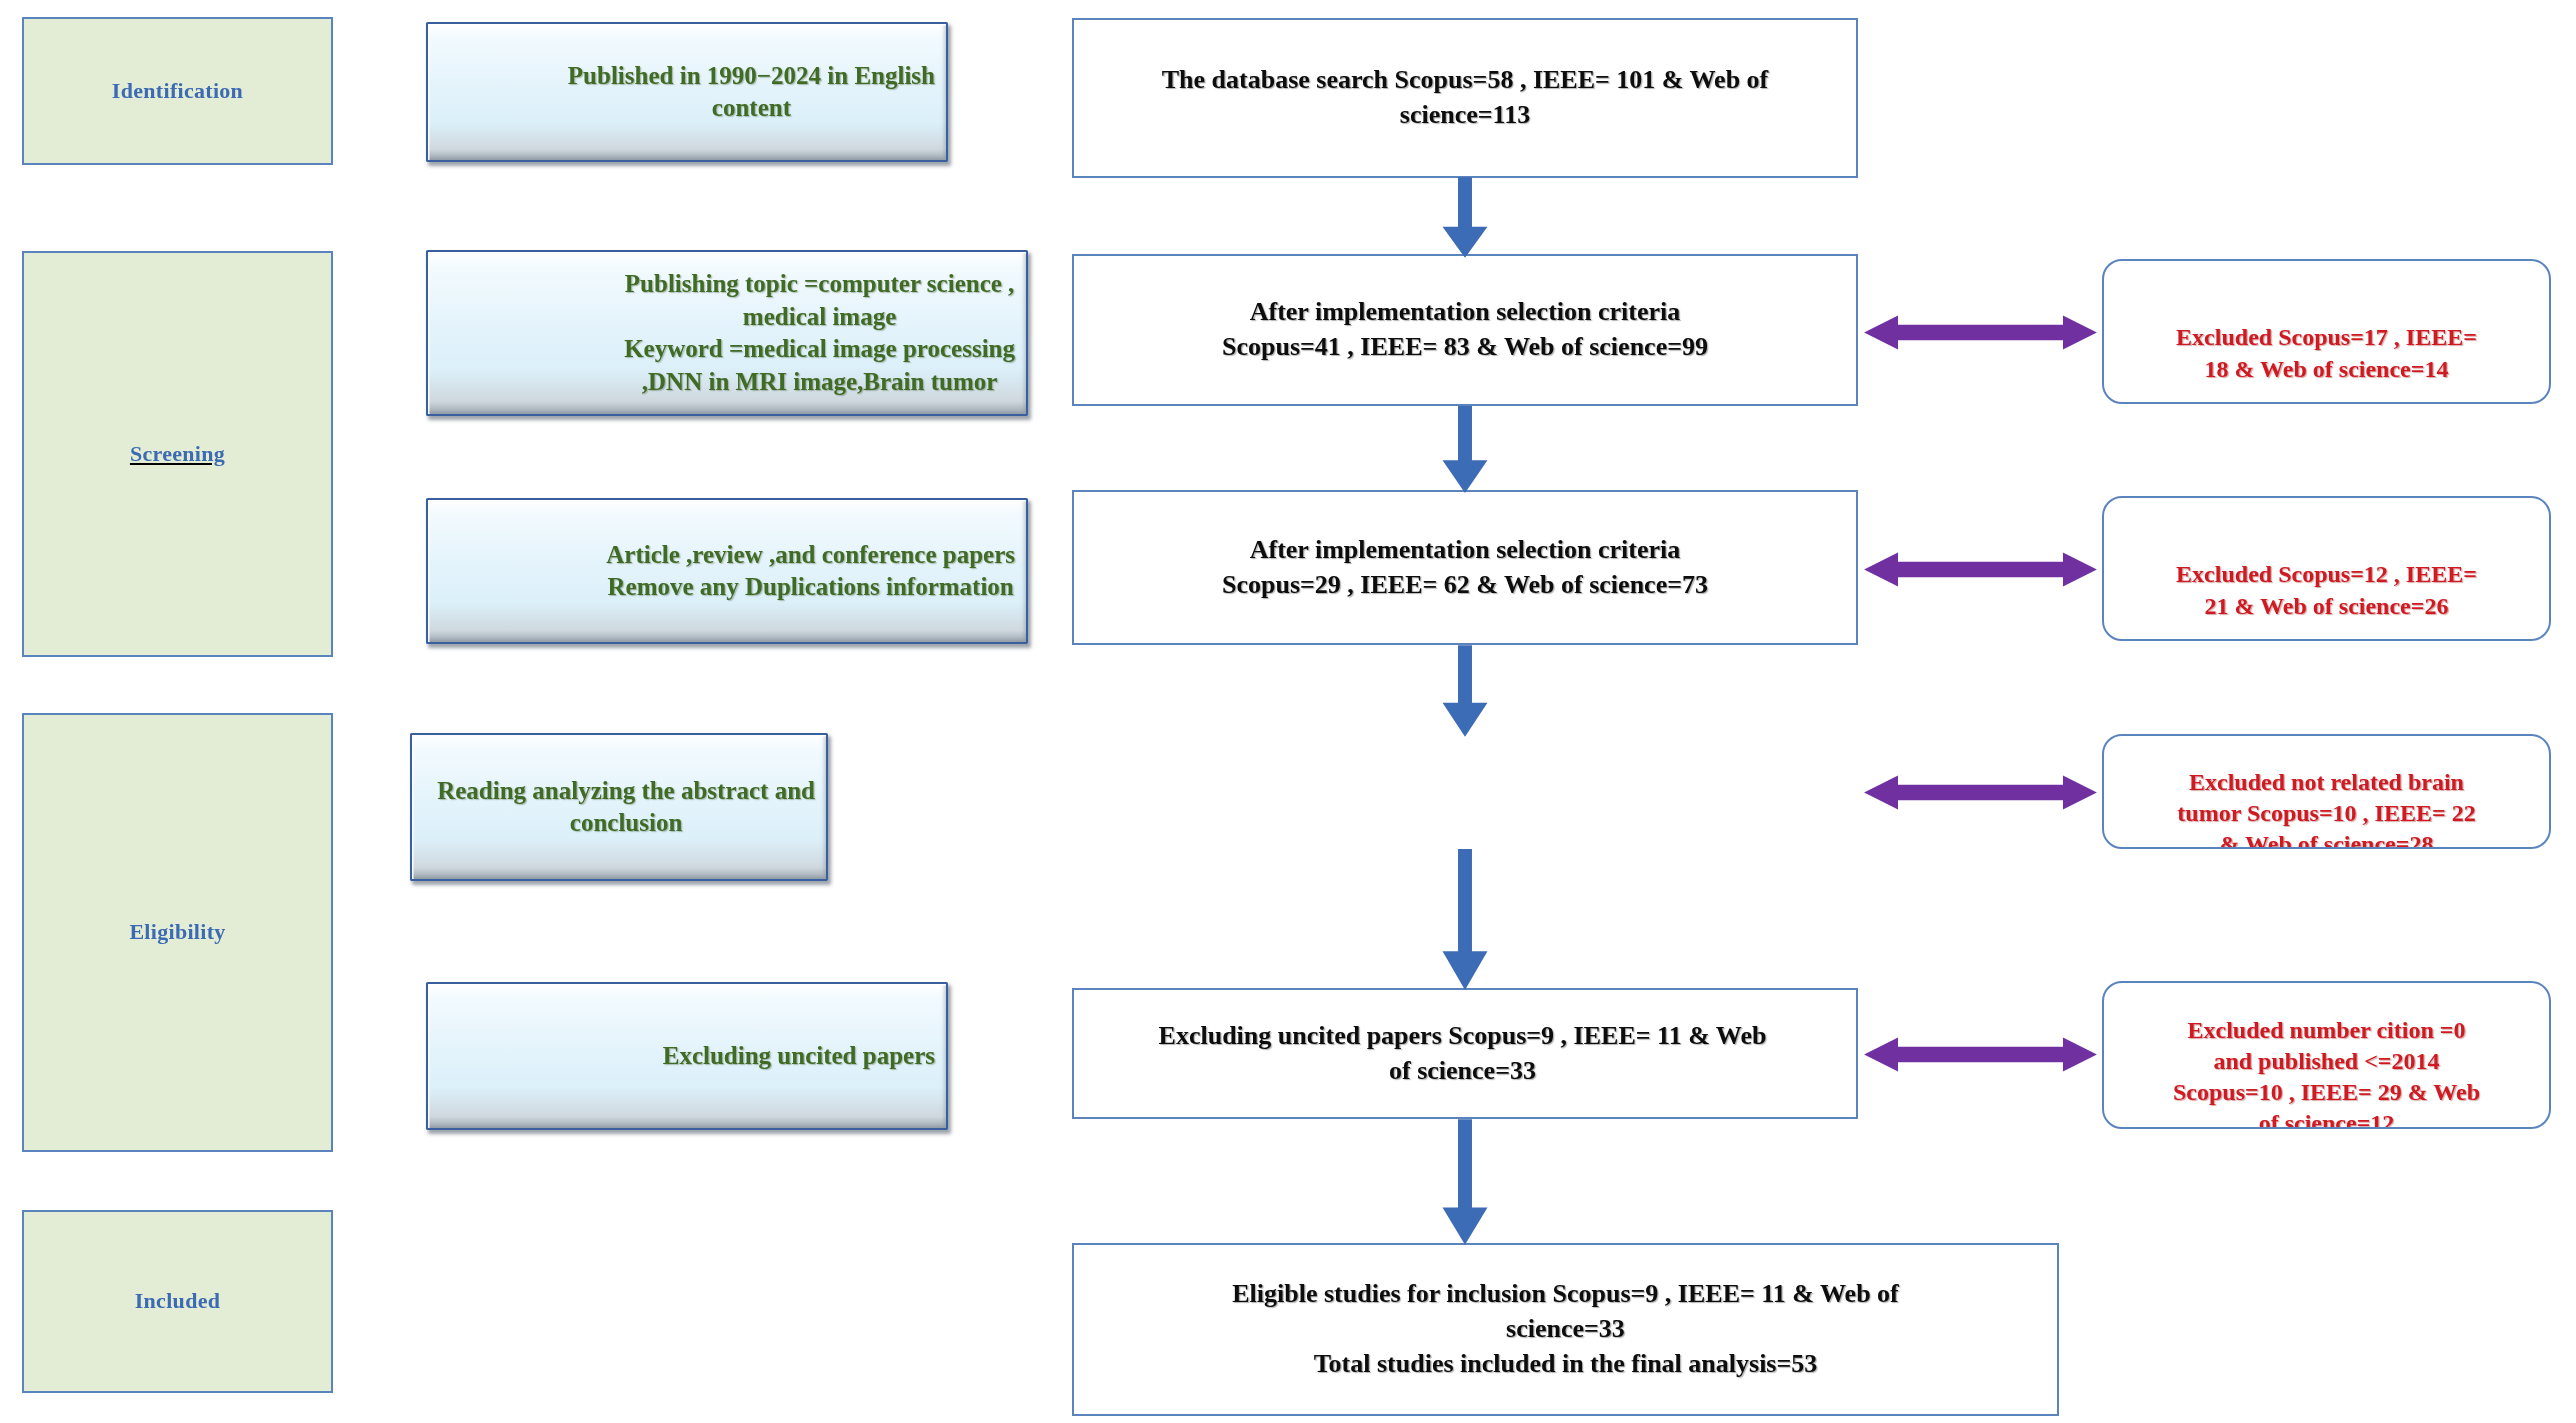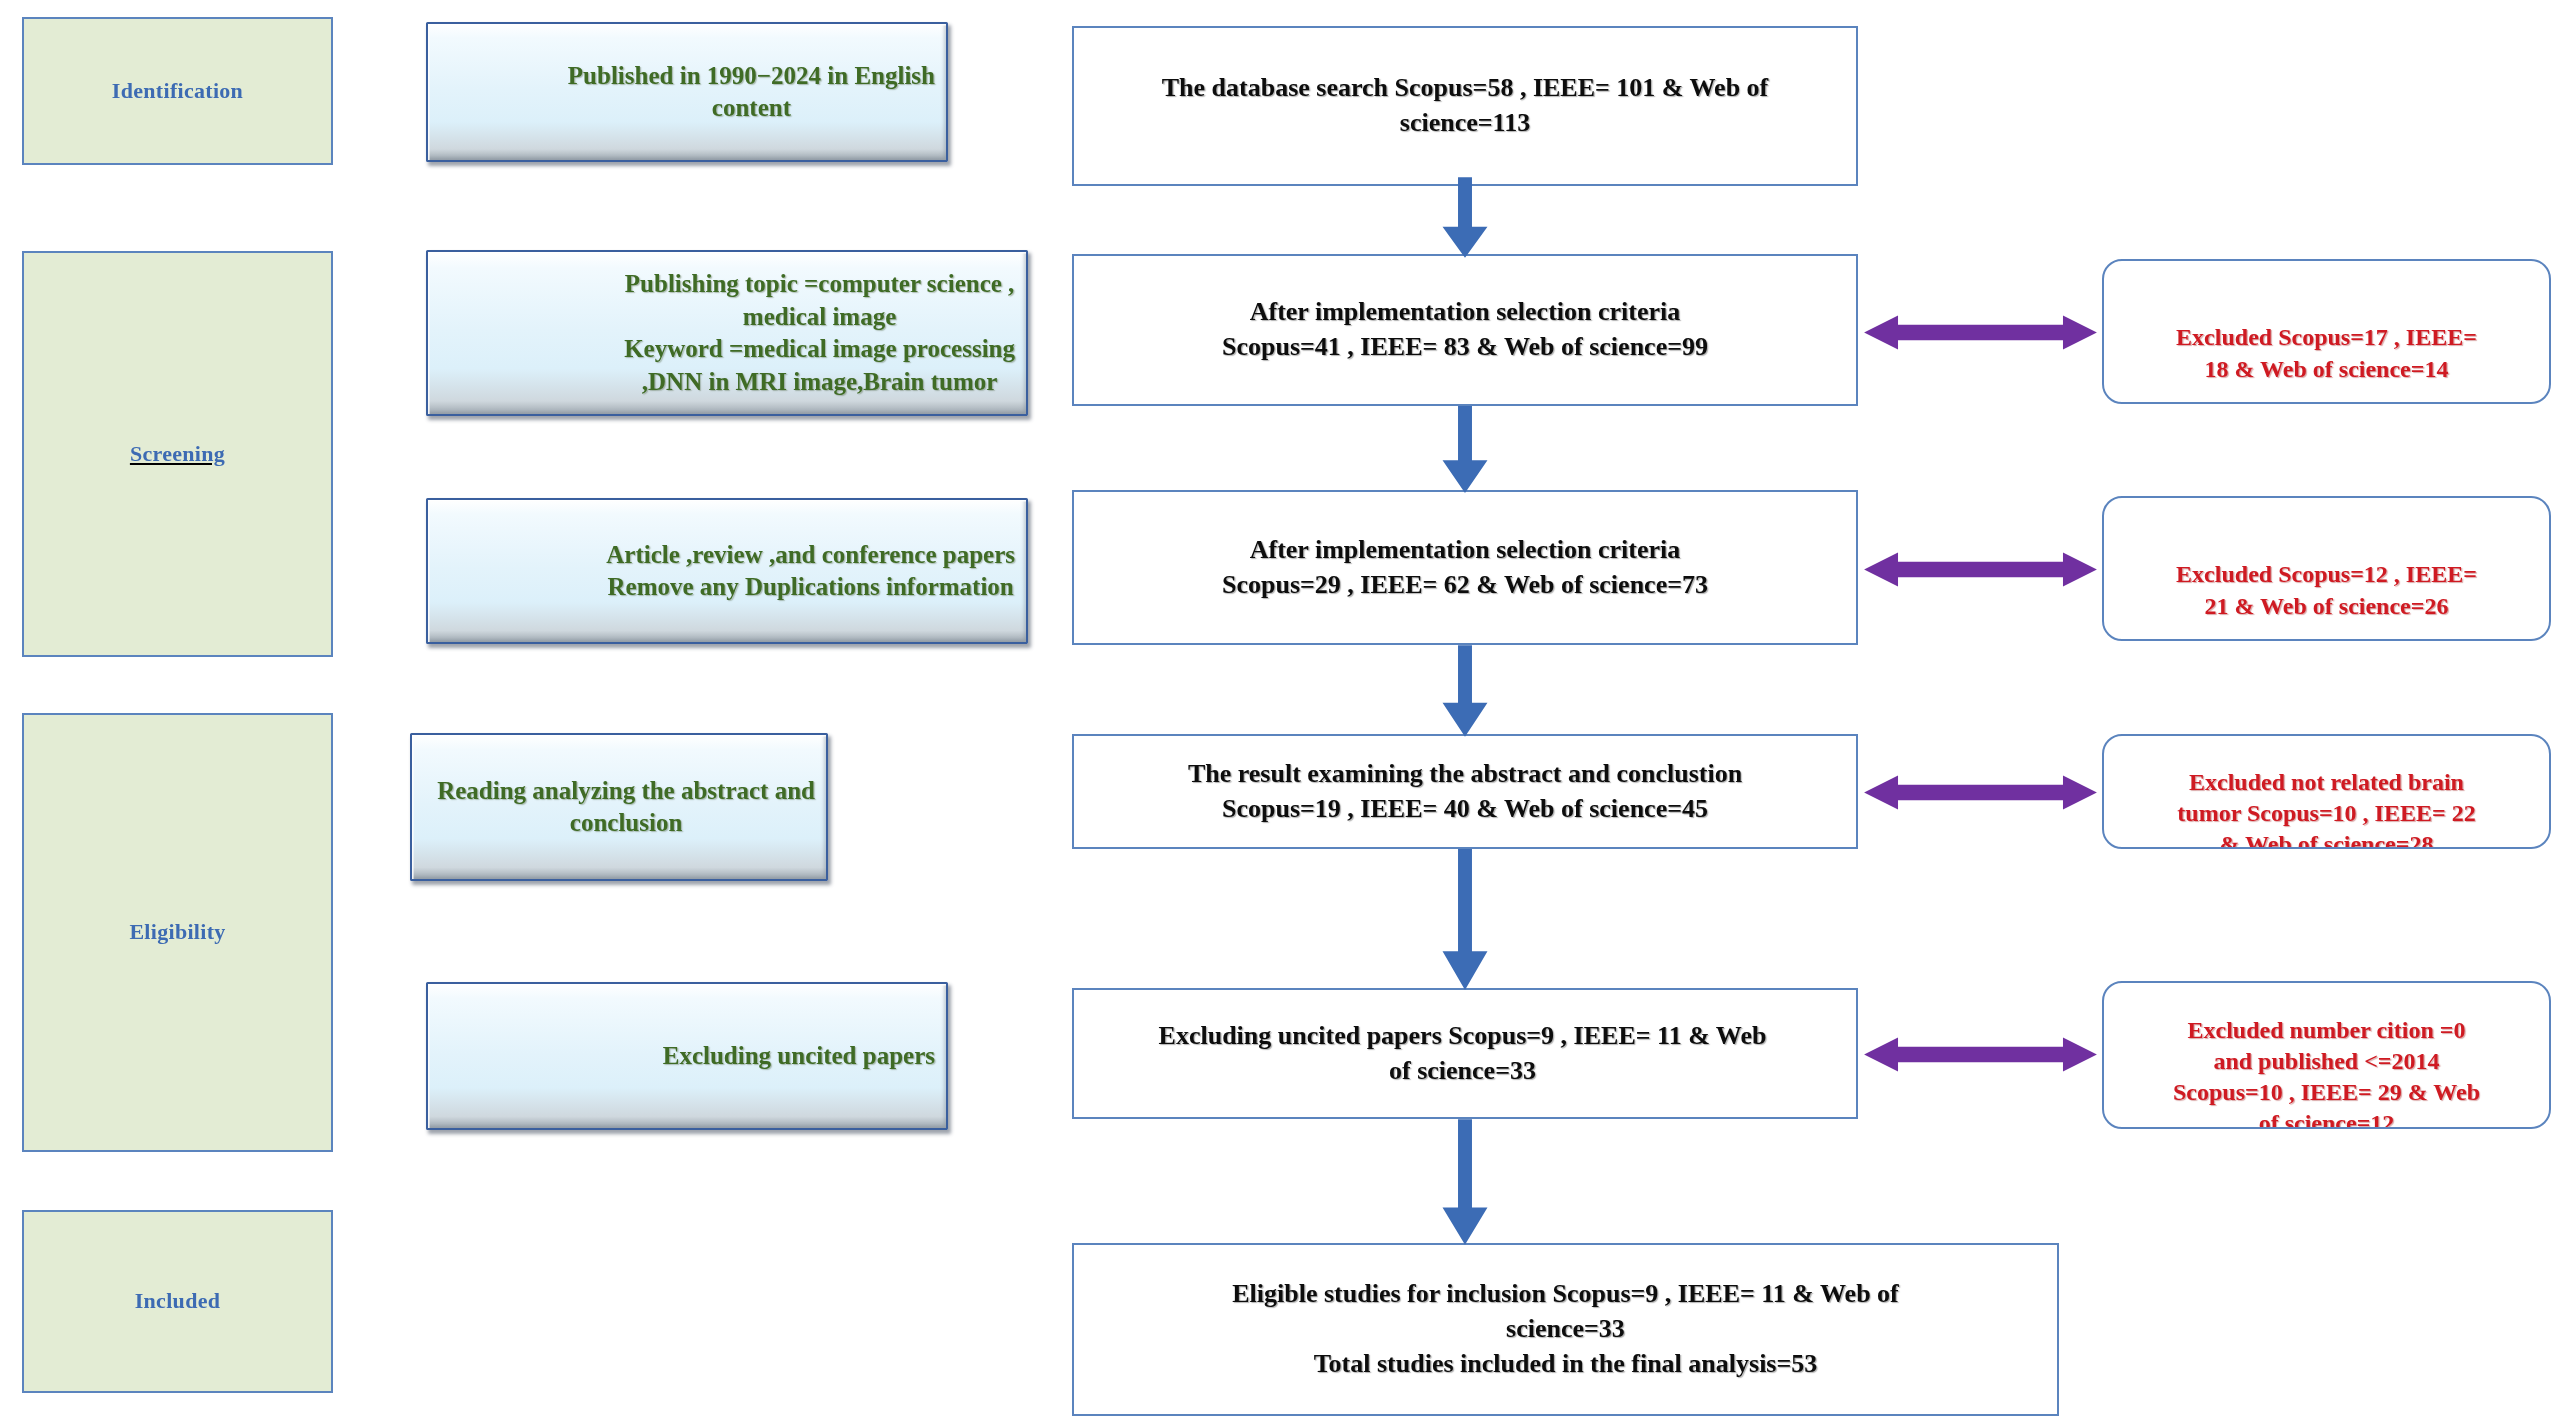--- a/index.html
+++ b/index.html
@@ -162,39 +162,35 @@
 
   <div class="criteria-box" style="left:410px; top:733px; width:418px; height:148px;">
     <span class="criteria-text">Reading analyzing the abstract and
 conclusion</span>
   </div>
 
   <div class="criteria-box" style="left:426px; top:982px; width:522px; height:148px;">
     <span class="criteria-text">Excluding uncited papers</span>
   </div>
 
-  <div class="flow-box" style="left:1072px; top:26px; width:786px; height:160px;">
+  <div class="flow-box" style="left:1072px; top:18px; width:786px; height:160px;">
     <span class="flow-text">The database search Scopus=58 , IEEE= 101 &amp; Web of
 science=113</span>
   </div>
 
   <div class="flow-box" style="left:1072px; top:254px; width:786px; height:152px;">
     <span class="flow-text">After implementation selection criteria
 Scopus=41 , IEEE= 83 &amp; Web of science=99</span>
   </div>
 
   <div class="flow-box" style="left:1072px; top:490px; width:786px; height:155px;">
     <span class="flow-text">After implementation selection criteria
 Scopus=29 , IEEE= 62 &amp; Web of science=73</span>
   </div>
 
-  <div class="flow-box" style="left:1072px; top:734px; width:786px; height:115px;">
-    <span class="flow-text">The result examining the abstract and conclustion
-Scopus=19 , IEEE= 40 &amp; Web of science=45</span>
-  </div>
 
   <div class="flow-box" style="left:1072px; top:988px; width:786px; height:131px;padding-left:12px;">
     <span class="flow-text">Excluding uncited papers Scopus=9 , IEEE= 11 &amp; Web
 of science=33</span>
   </div>
 
   <div class="flow-box" style="left:1072px; top:1243px; width:987px; height:173px;">
     <span class="flow-text">Eligible studies for inclusion Scopus=9 , IEEE= 11 &amp; Web of
 science=33
 Total studies included in the final analysis=53</span>

